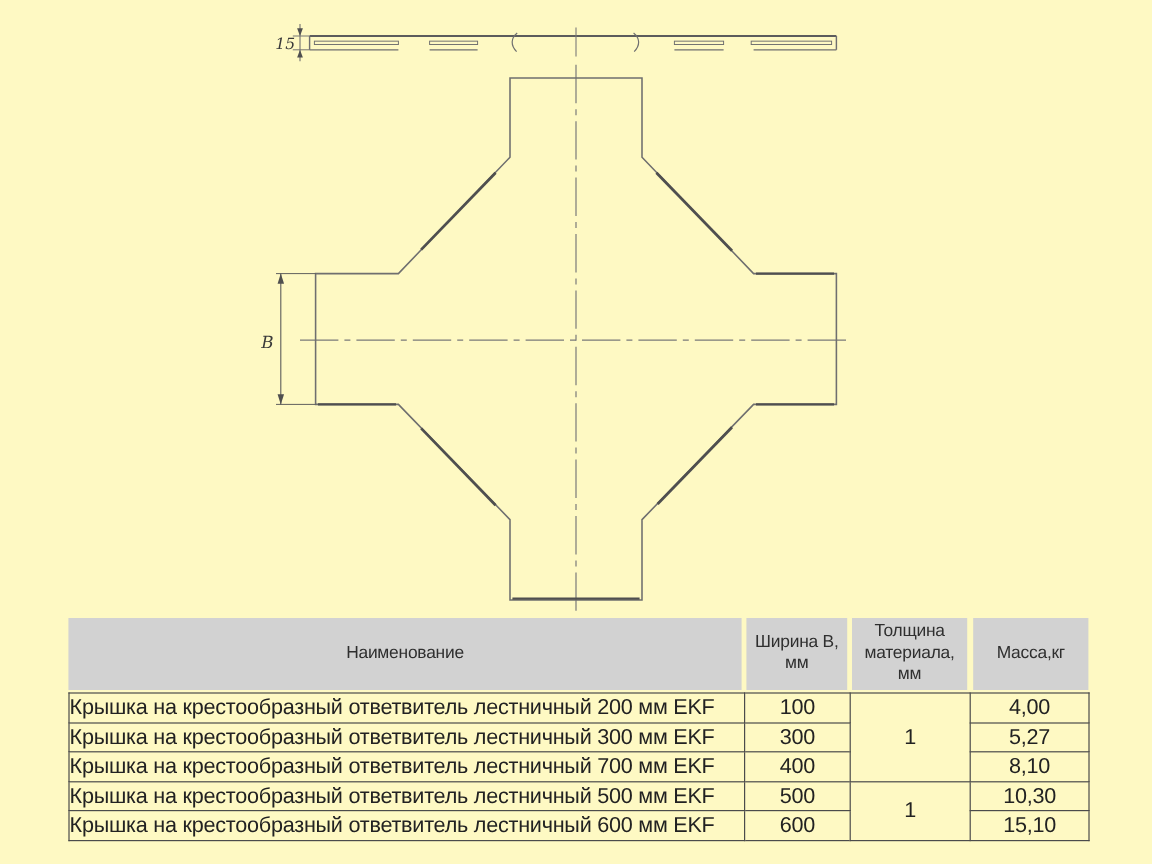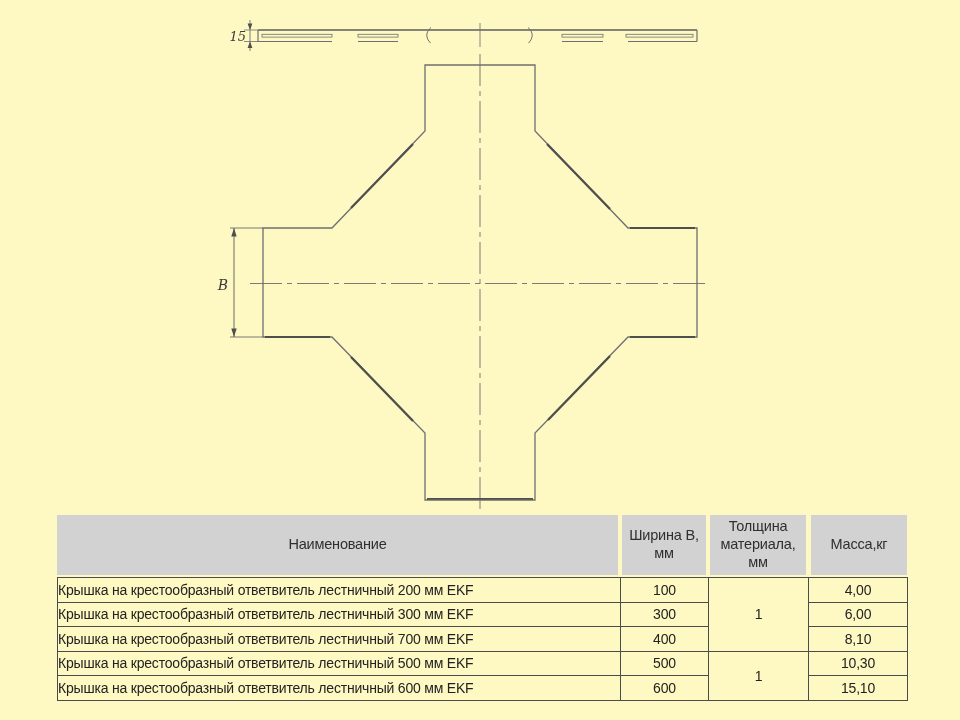--- a/index.html
+++ b/index.html
@@ -9,21 +9,21 @@
   .table-wrap{position:absolute;left:57px;top:515px;width:850px;}
   .thead{display:flex;height:60px;}
   .th{background:#d2d2d2;display:flex;flex-direction:column;justify-content:center;
       align-items:center;text-align:center;font-size:14.5px;line-height:1.22;
       color:#2f2f2f;letter-spacing:-0.2px;}
   .th-name{width:561px;}
   .th-width{width:84px;margin-left:4px;}
   .th-thick{width:96px;margin-left:4px;justify-content:center;}
   .th-mass{width:96px;margin-left:5px;flex:1;}
   table.body{border-collapse:collapse;width:850px;margin-top:2px;table-layout:fixed;}
-  table.body td{border:1.5px solid #4b4b4b;height:23.5px;font-size:14px;
+  table.body td{border:1.5px solid #4b4b4b;height:23.5px;font-size:18px;
       letter-spacing:-0.2px;color:#222;vertical-align:middle;padding:0;}
   td.name{padding-left:8px;text-align:left;}
   td.num{text-align:center;}
   col.c-name{width:563px;}
   col.c-width{width:88px;}
   col.c-thick{width:100px;}
   col.c-mass{width:99px;}
 </style>
 </head>
 <body>
@@ -120,21 +120,21 @@
       <tbody>
         <tr>
           <td class="name">Крышка на крестообразный ответвитель лестничный 200 мм EKF</td>
           <td class="num">100</td>
           <td class="num" rowspan="3">1</td>
           <td class="num">4,00</td>
         </tr>
         <tr>
           <td class="name">Крышка на крестообразный ответвитель лестничный 300 мм EKF</td>
           <td class="num">300</td>
-          <td class="num">6,00</td>
+          <td class="num">5,27</td>
         </tr>
         <tr>
           <td class="name">Крышка на крестообразный ответвитель лестничный 700 мм EKF</td>
           <td class="num">400</td>
           <td class="num">8,10</td>
         </tr>
         <tr>
           <td class="name">Крышка на крестообразный ответвитель лестничный 500 мм EKF</td>
           <td class="num">500</td>
           <td class="num" rowspan="2">1</td>

